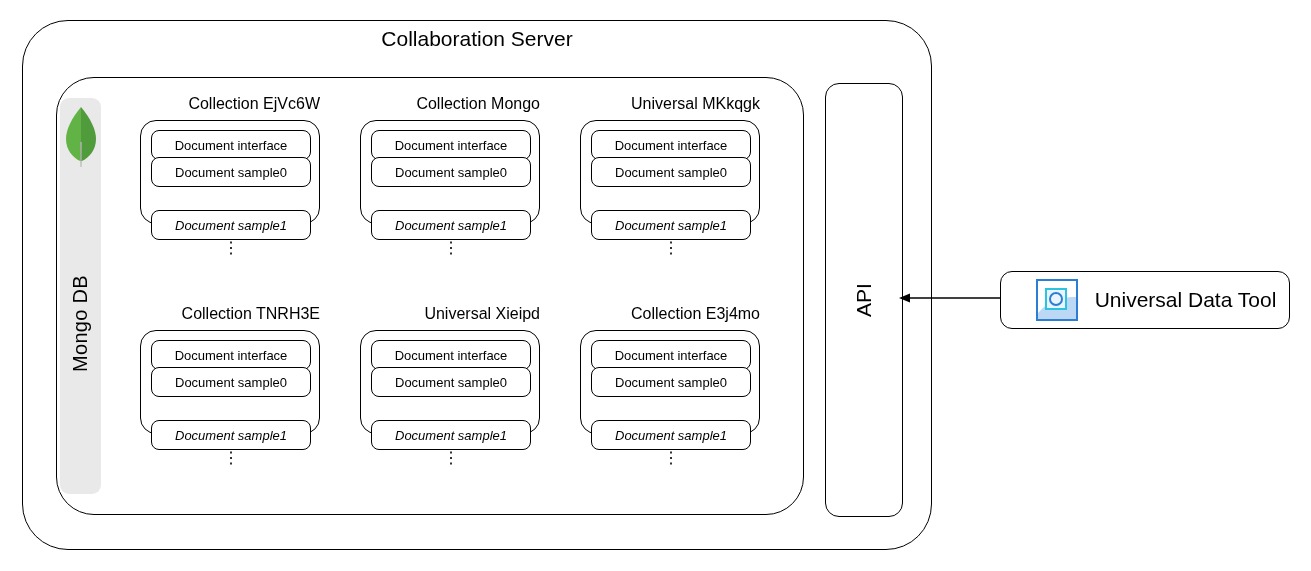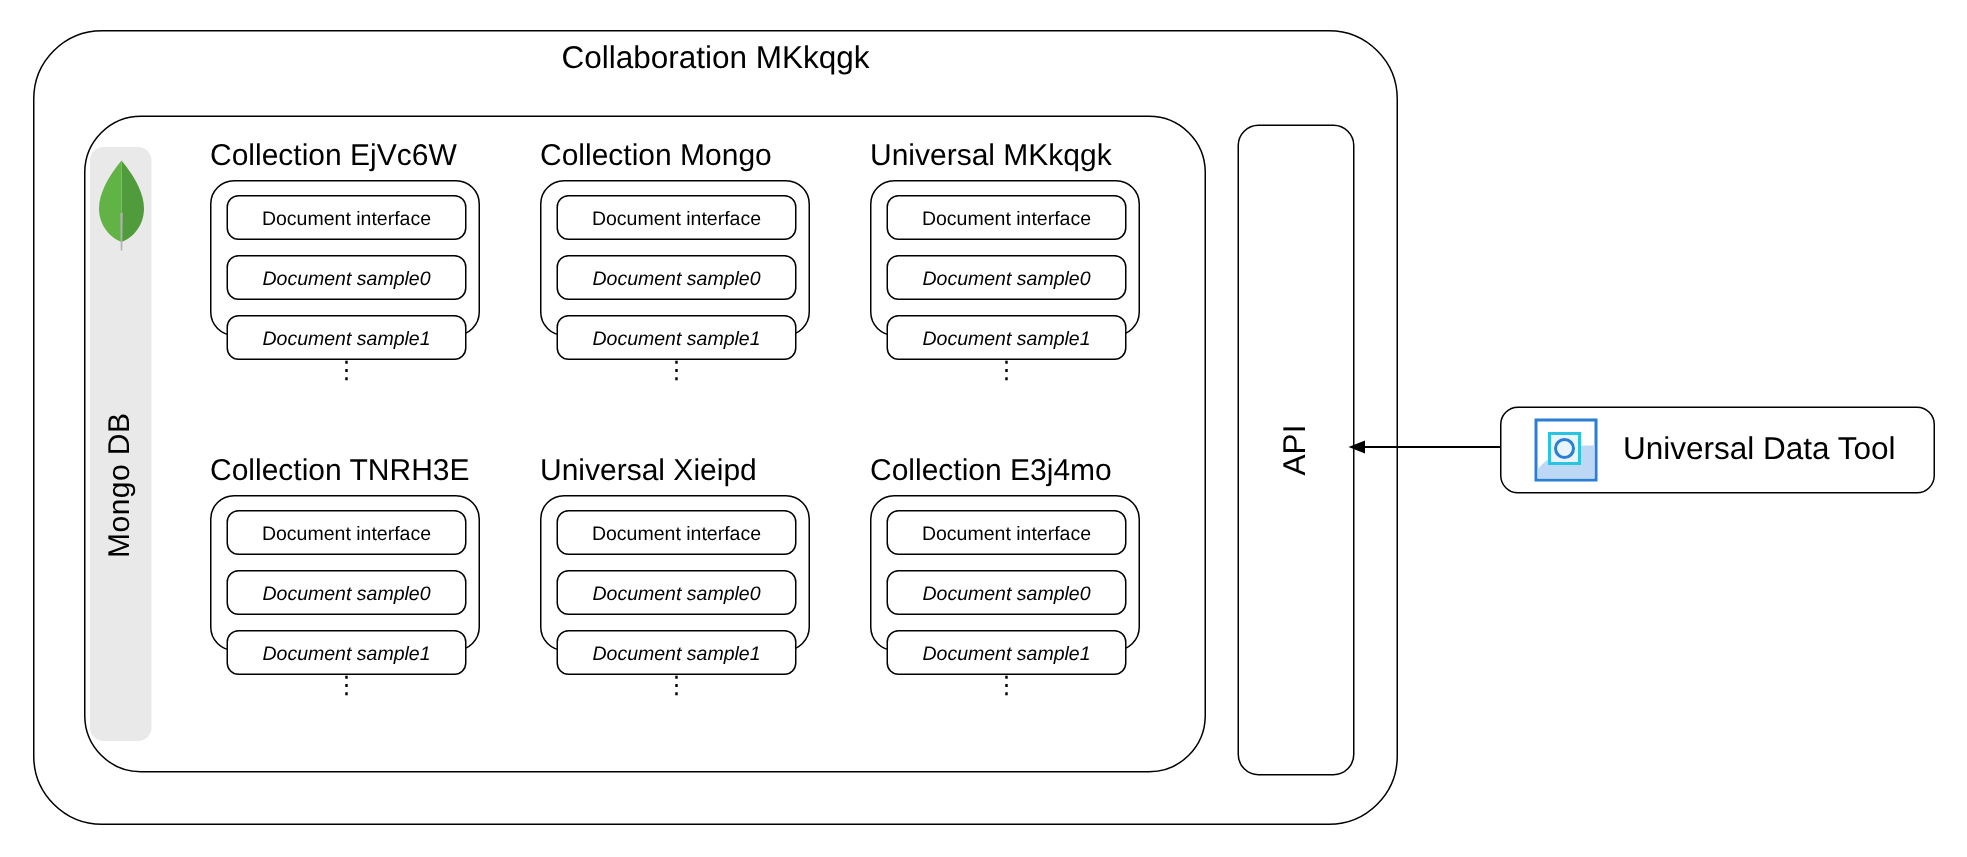--- a/index.html
+++ b/index.html
@@ -96,22 +96,22 @@
   
   .collection {
     position: absolute;
     width: 180px;
   }
   .collection-title {
     position: absolute;
     left: 0;
     top: 0;
     width: 180px;
-    text-align: left;
-    font-size: 20px;
+    text-align: right;
+    font-size: 16px;
     line-height: 20px;
     white-space: nowrap;
   }
   .collection-body {
     position: absolute;
     left: 0;
     top: 26px;
     width: 180px;
     height: 104px;
     box-sizing: border-box;
@@ -128,21 +128,21 @@
     border: 1px solid #000;
     border-radius: 8px;
     background: #ffffff;
     display: flex;
     align-items: center;
     justify-content: center;
     font-size: 13px;
     white-space: nowrap;
   }
   .doc.d0 { top: 9px; }
-  .doc.d1 { top: 49px; font-style: italic; }
+  .doc.d1 { top: 36px; }
   .doc.d2 { top: 89px; font-style: italic; }
   .ellipsis {
     position: absolute;
     left: 0;
     top: 119px;
     width: 180px;
     text-align: center;
     font-size: 16px;
     line-height: 16px;
     letter-spacing: 0;
@@ -187,20 +187,21 @@
     top: 271px;
     width: 290px;
     height: 58px;
     box-sizing: border-box;
     border: 1px solid #000;
     border-radius: 12px;
     background: #ffffff;
     display: flex;
     align-items: center;
     padding-left: 22px;
+    justify-content: center;
   }
   .udt-icon {
     position: relative;
     width: 42px;
     height: 42px;
     box-sizing: border-box;
     border: 2px solid #2a7fd4;
     background: #ffffff;
     flex: 0 0 auto;
     overflow: hidden;
@@ -239,21 +240,21 @@
     margin-left: 17px;
     white-space: nowrap;
   }
 </style>
 </head>
 <body>
 
 <div id="canvas">
 
   <div class="rbox outer-shell"></div>
-  <div class="server-title">Collaboration MKkqgk</div>
+  <div class="server-title">Collaboration Server</div>
 
   <div class="rbox db-shell"></div>
 
   <div class="mongo-panel">
     <svg class="mongo-leaf" viewBox="0 0 38 62">
       <path d="M19 1 C29 13 34 24 34 33 C34 44 27 52 19.8 55 L19 55 Z" fill="#509b3b"></path>
       <path d="M19 1 C9 13 4 24 4 33 C4 44 11 52 18.2 55 L19 55 Z" fill="#62b345"></path>
       <path d="M18.2 36 L19.8 36 L19.5 61 L18.5 61 Z" fill="#b0b0b0"></path>
     </svg>
     <div class="mongo-label">

